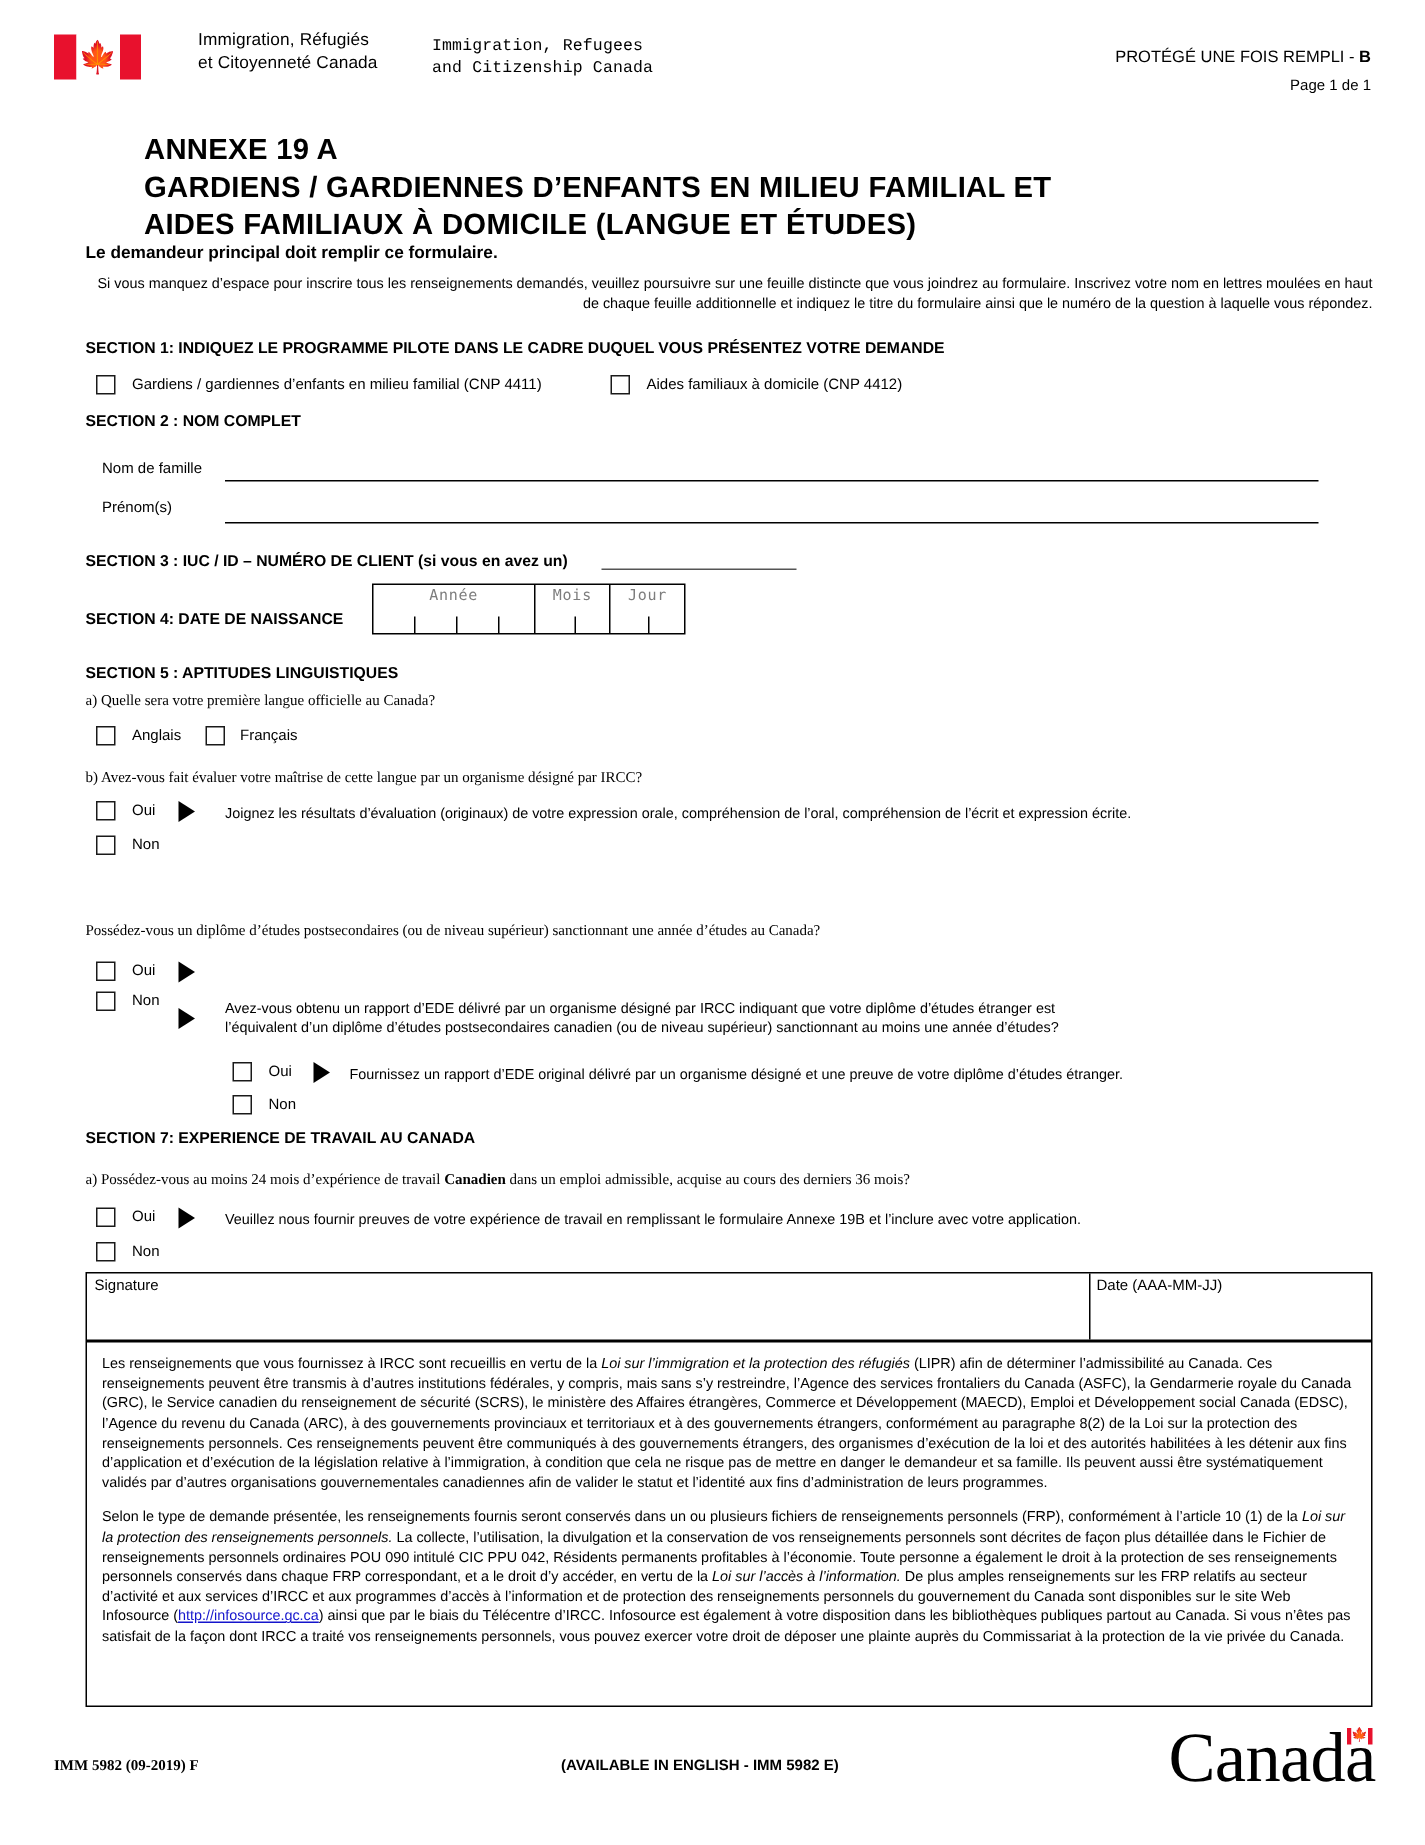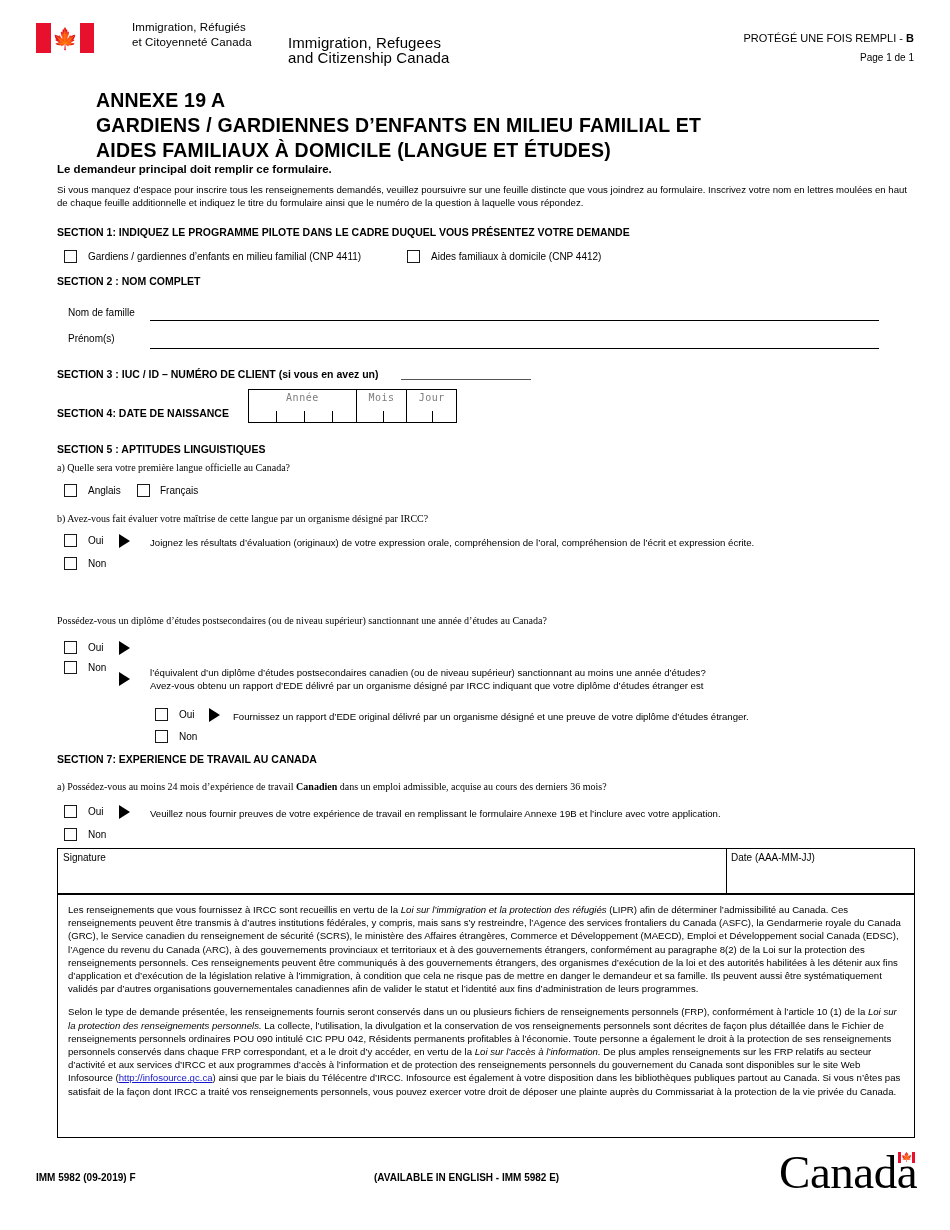--- a/index.html
+++ b/index.html
@@ -55,24 +55,25 @@
   }
   .dept {
     position: absolute;
     left: 96px; top: 0;
     font-size: 11.5px;
     line-height: 15px;
     letter-spacing: .1px;
   }
   .dept-en {
     position: absolute;
-    left: 252px; top: 15px;
-    font-size: 15px;
+    left: 252px; top: 4px;
+    font-size: 11px;
     line-height: 15px;
     letter-spacing: .1px;
+    font-family: Liberation Mono, monospace;
   }
   .protected {
     position: absolute;
     right: 0; top: 12px;
     font-size: 11px;
     text-align: right;
     white-space: nowrap;
   }
   .protected b { font-weight: bold; }
   .pagenum {
@@ -99,21 +100,21 @@
     left: 57px; top: 163px;
     font-size: 11.5px;
     font-weight: bold;
   }
   .intro {
     position: absolute;
     left: 57px; top: 183px;
     width: 858px;
     font-size: 9.6px;
     line-height: 13px;
-    text-align: left;
+    text-align: right;
   }
 
   
   .sect {
     position: absolute;
     font-size: 10.5px;
     font-weight: bold;
     white-space: nowrap;
   }
   .qtext {
@@ -239,20 +240,21 @@
     color: #1414cc;
     text-decoration: underline;
   }
 
   
   .foot-left {
     position: absolute;
     left: 36px; top: 1172px;
     font-size: 10px;
     font-weight: bold;
+    font-family: Liberation Serif, serif;
   }
   .foot-center {
     position: absolute;
     left: 374px; top: 1172px;
     font-size: 10px;
     font-weight: bold;
   }
   .wordmark {
     position: absolute;
     right: 33px; top: 1150px;
@@ -363,22 +365,22 @@
   <div class="qtext" style="left:57px; top:615px;">Possédez-vous un diplôme d’études postsecondaires (ou de niveau supérieur) sanctionnant une année d’études au Canada?</div>
 
   <div class="chk" style="left:64px; top:641px;"></div>
   <div class="chklabel" style="left:88px; top:642px;">Oui</div>
   <div class="arrow" style="left:119px; top:641px;"></div>
 
   <div class="chk" style="left:64px; top:661px;"></div>
   <div class="chklabel" style="left:88px; top:662px;">Non</div>
   <div class="arrow" style="left:119px; top:672px;"></div>
   <div class="inst" style="left:150px; top:666px; width:740px;">
+    <div>Avez-vous obtenu un rapport d’EDE délivré par un organisme désigné par IRCC indiquant que votre diplôme d’études étranger est</div>
     <div>l’équivalent d’un diplôme d’études postsecondaires canadien (ou de niveau supérieur) sanctionnant au moins une année d’études?</div>
-    <div>Avez-vous obtenu un rapport d’EDE délivré par un organisme désigné par IRCC indiquant que votre diplôme d’études étranger est</div>
   </div>
 
   <div class="chk" style="left:155px; top:708px;"></div>
   <div class="chklabel" style="left:179px; top:709px;">Oui</div>
   <div class="arrow" style="left:209px; top:708px;"></div>
   <div class="inst" style="left:233px; top:710px; width:680px;">Fournissez un rapport d’EDE original délivré par un organisme désigné et une preuve de votre diplôme d’études étranger.</div>
   <div class="chk" style="left:155px; top:730px;"></div>
   <div class="chklabel" style="left:179px; top:731px;">Non</div>
 
   <div class="sect" style="left:57px; top:753px;">SECTION 7: EXPERIENCE DE TRAVAIL AU CANADA</div>

